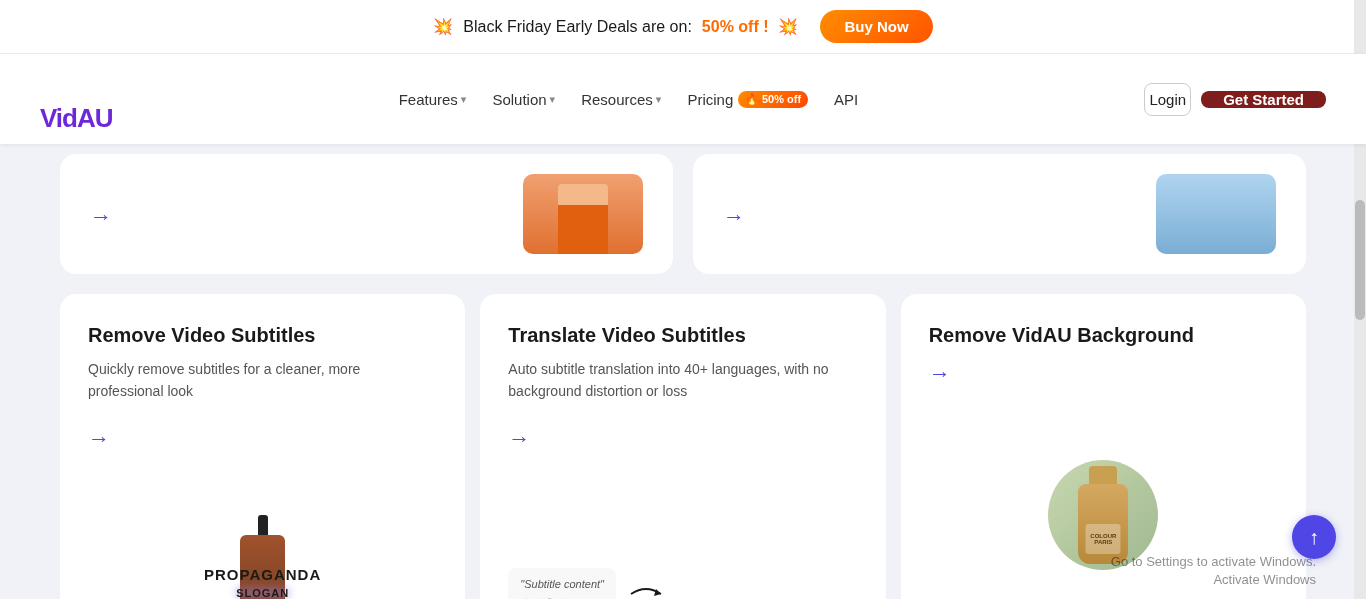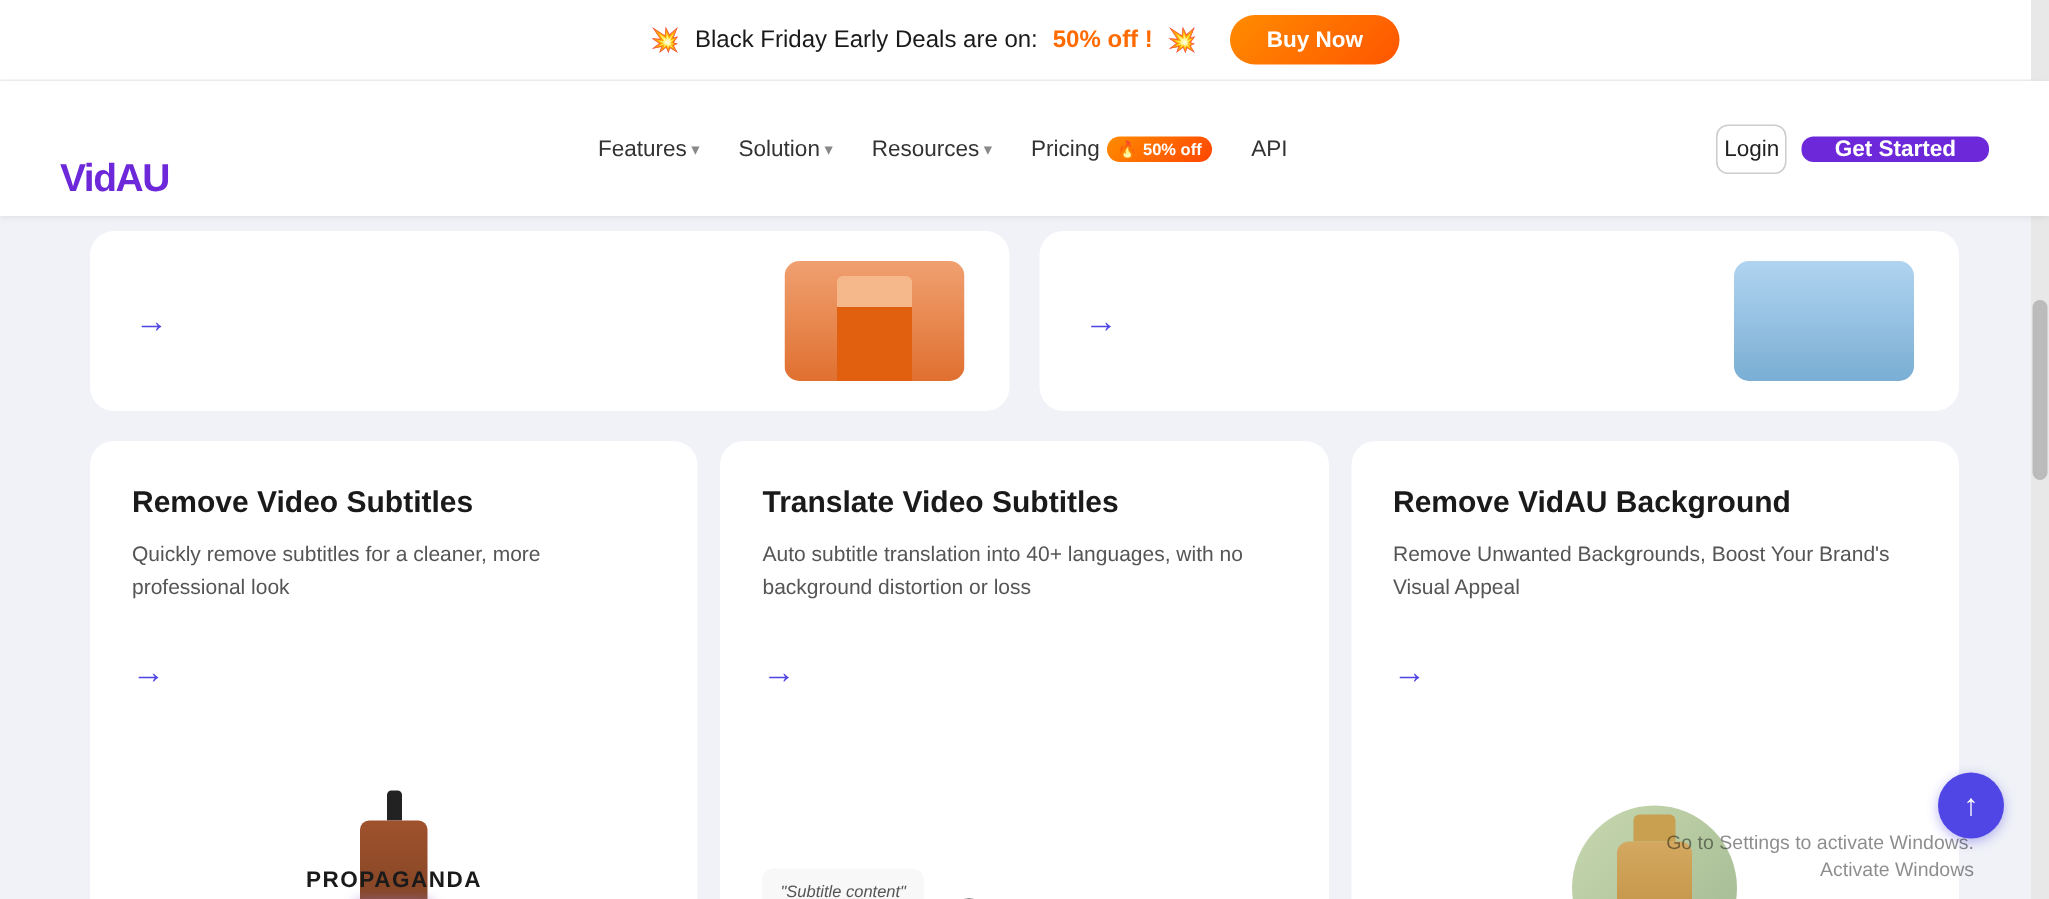--- a/index.html
+++ b/index.html
@@ -98,21 +98,21 @@
       border: 1.5px solid #ccc;
       background: #fff;
       color: #222;
       border-radius: 8px;
       padding: 7px 4px;
       font-size: 15px;
       font-weight: 500;
       cursor: pointer;
     }
     .get-started-btn {
-      background: #6d28d9;
+      background: #7f1d1d;
       color: #fff;
       border: none;
       border-radius: 8px;
       padding: 0 22px;
       font-size: 15px;
       font-weight: 600;
       cursor: pointer;
     }
 
     
@@ -194,21 +194,21 @@
       font-size: 20px;
       font-weight: 700;
       color: #1a1a1a;
       margin-bottom: 10px;
       line-height: 1.3;
     }
     .card p {
       font-size: 14px;
       color: #555;
       line-height: 1.6;
-      margin-bottom: 32px;
+      margin-bottom: 20px;
     }
     .card-arrow-link {
       color: #4f46e5;
       font-size: 22px;
       display: inline-block;
       margin-bottom: 16px;
     }
     .card-visual {
       margin-top: 10px;
       display: flex;
@@ -473,21 +473,20 @@
               <path d="M5 15 Q20 5 35 15" stroke="#1a1a1a" stroke-width="2" fill="none"></path>
               <polygon points="30,10 35,15 28,17" fill="#1a1a1a"></polygon>
             </svg>
           </div>
         </div>
       </div>
     </div>
 
     <div class="card">
       <h3>Remove VidAU Background</h3>
-      <p>Remove Unwanted Backgrounds, Boost Your Brand's Visual Appeal</p>
       <span class="card-arrow-link">→</span>
       <div class="card-visual">
         <div class="photo-visual">
           <div class="perfume-bottle-container">
             <div class="perfume-circle">
               <div style="display:flex; flex-direction:column; align-items:center;">
                 <div class="perfume-cap"></div>
                 <div class="perfume-bottle">
                   <div class="perfume-label">COLOUR<br>PARIS</div>
                 </div>

